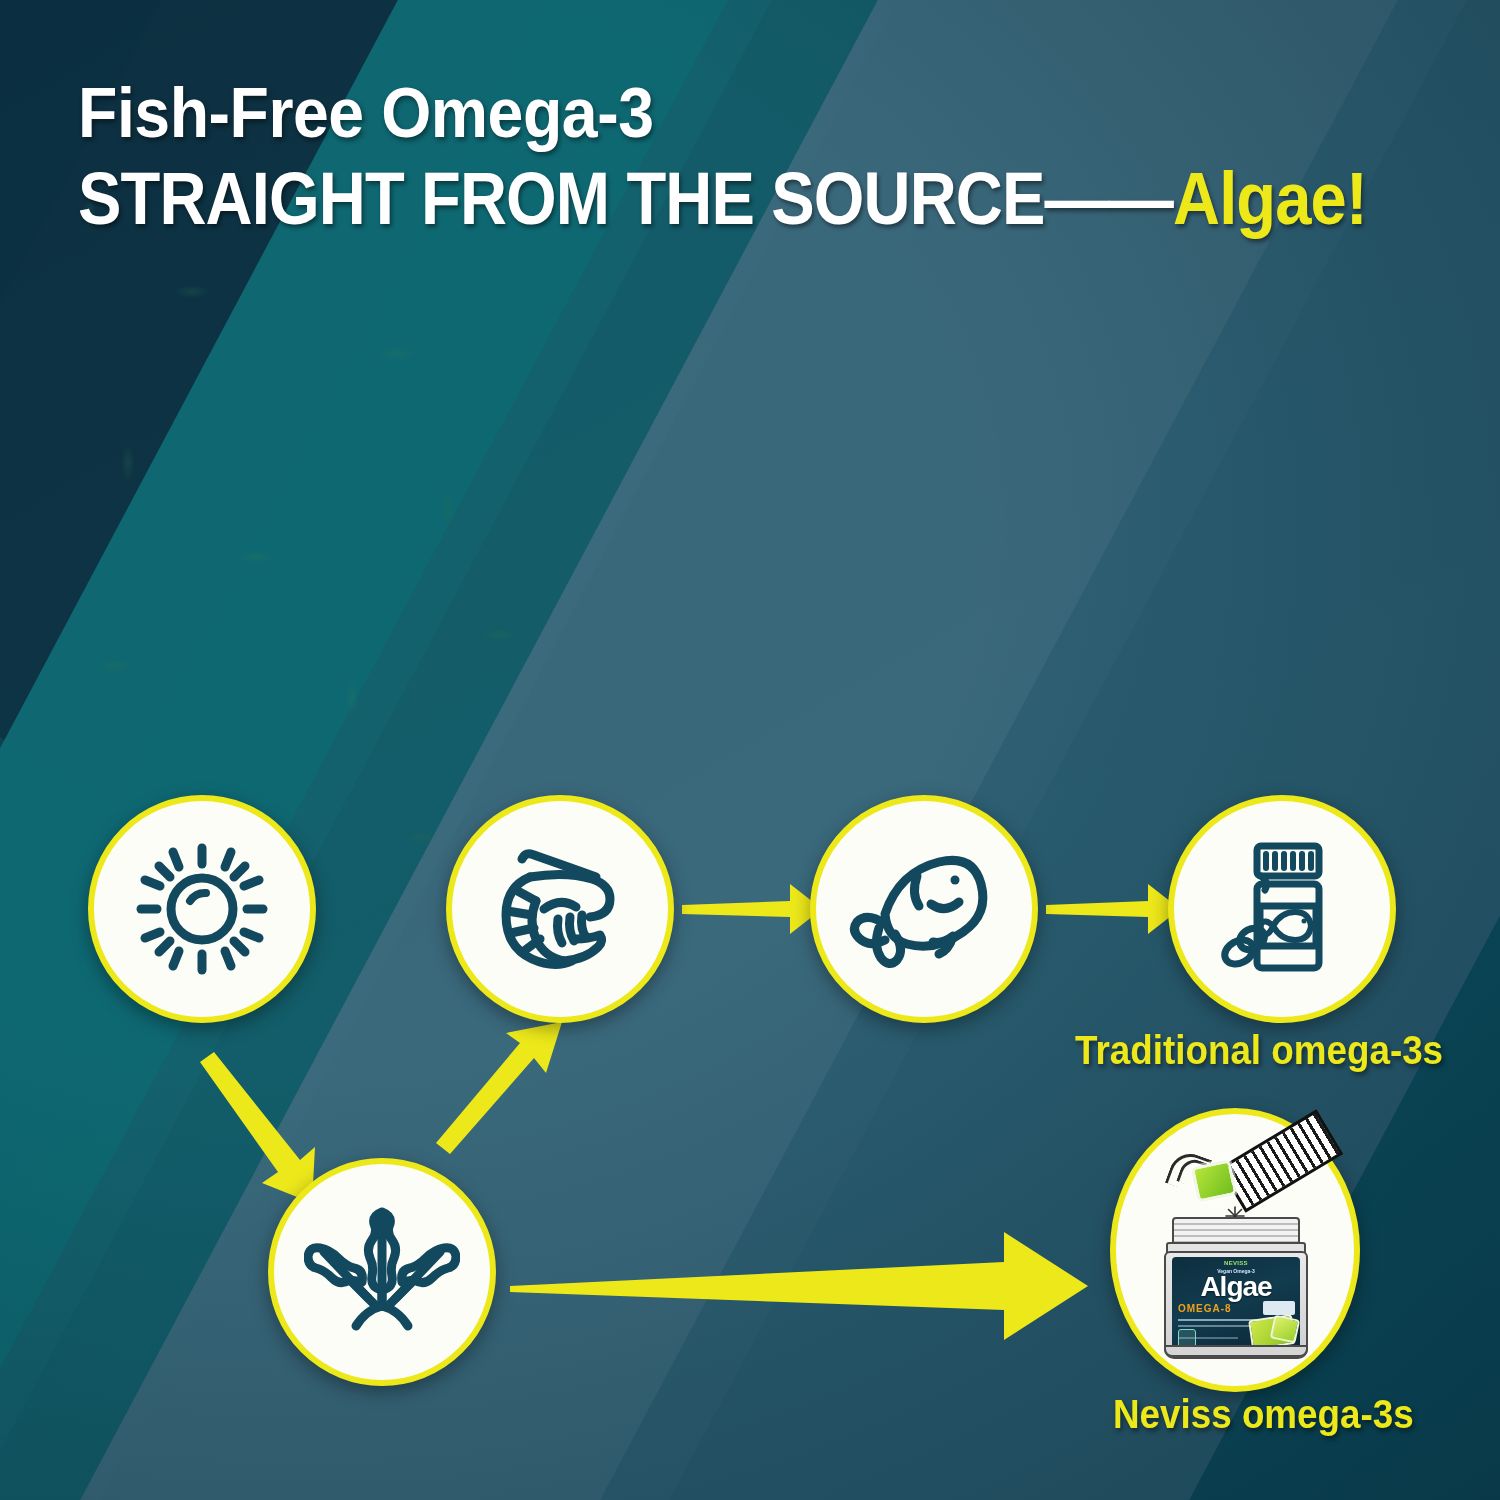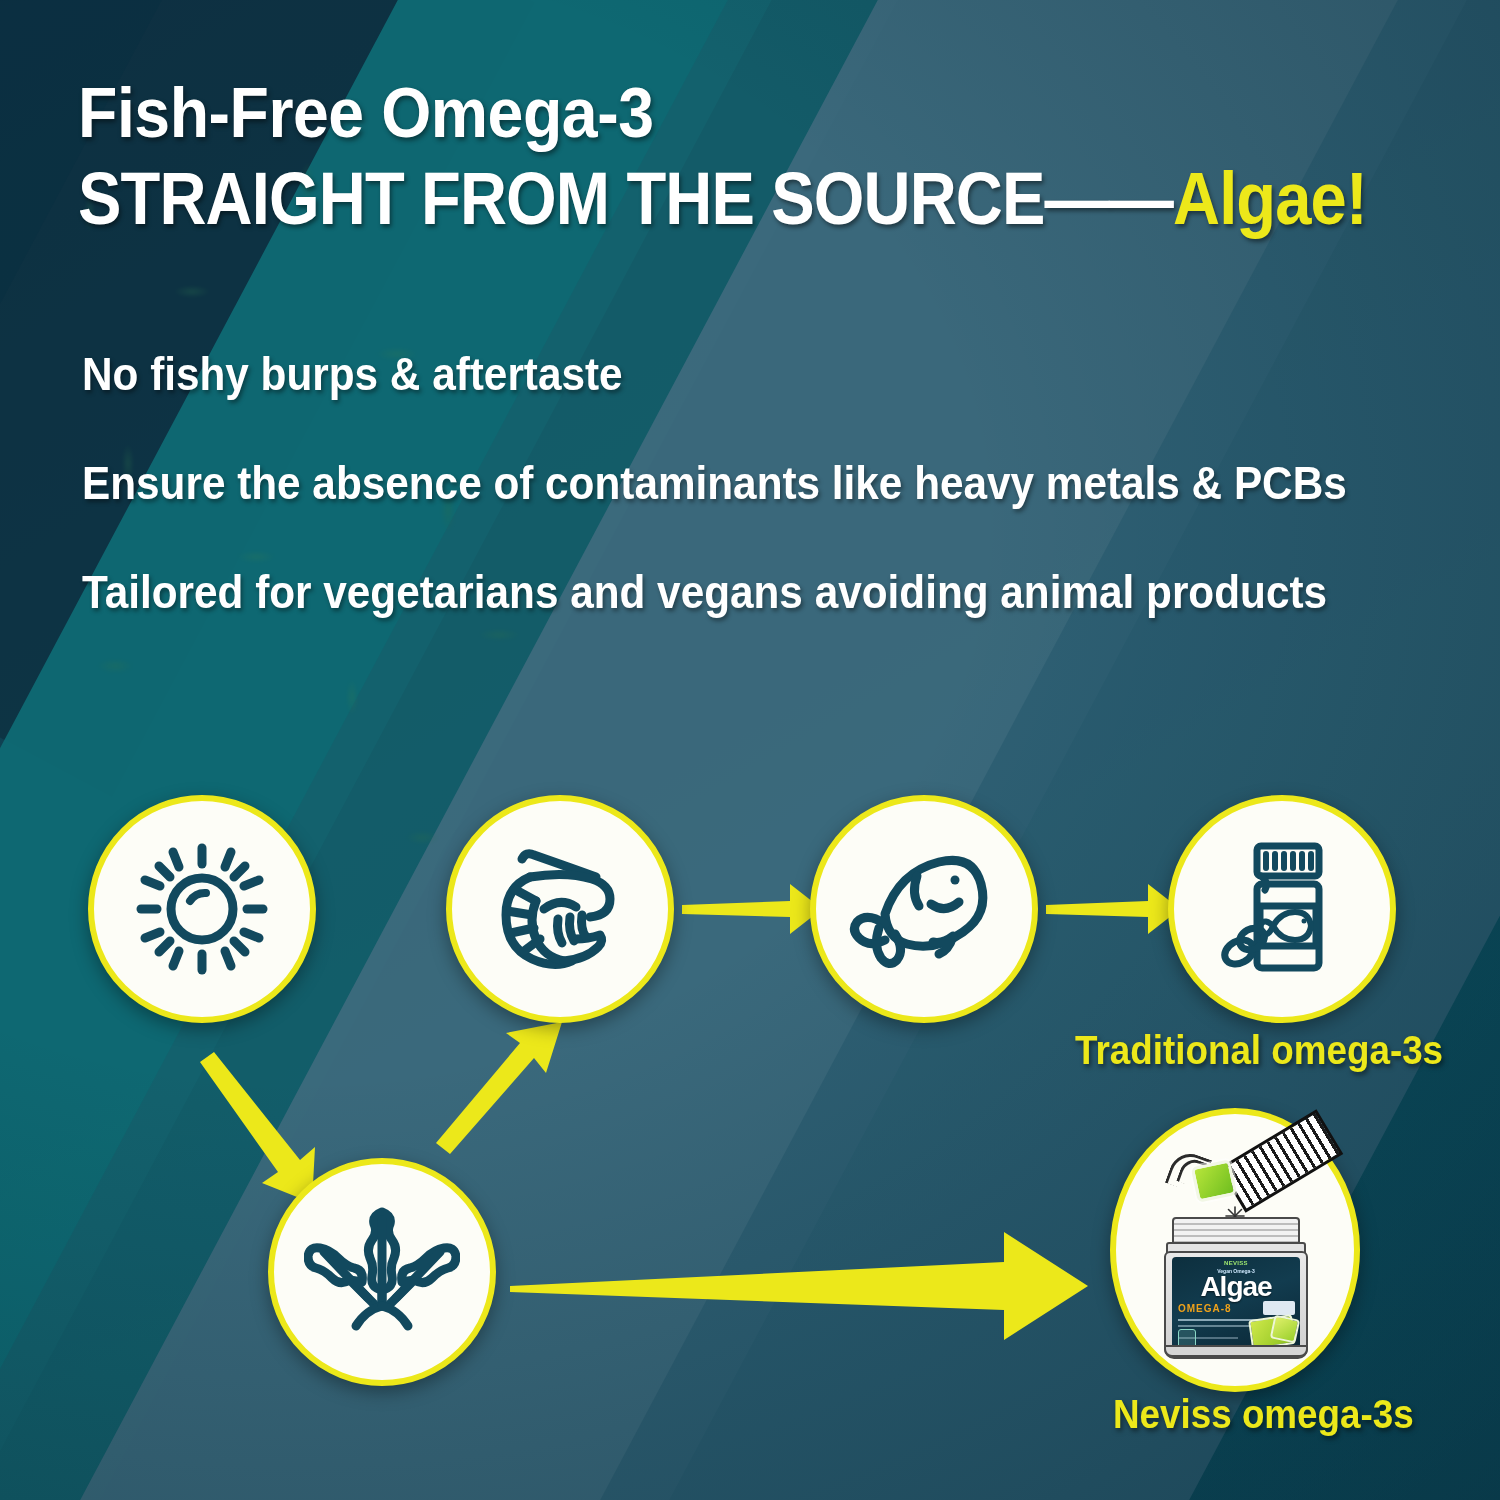--- a/index.html
+++ b/index.html
@@ -216,25 +216,20 @@
     <div class="band band-d"></div>
     <div class="seaweed-tex"></div>
     <div class="vignette"></div>
   </div>
 
   <div class="headline-wrap">
     <div class="h-line1">Fish-Free Omega-3</div>
     <div class="h-line2"><span>STRAIGHT FROM THE SOURCE——</span><span class="h-accent">Algae</span><span class="h-bang">!</span></div>
   </div>
 
-  <div class="bullets">
-    <div class="bullet b1">No fishy burps &amp; aftertaste</div>
-    <div class="bullet b2">Ensure the absence of contaminants like heavy metals &amp; PCBs</div>
-    <div class="bullet b3">Tailored  for vegetarians and vegans avoiding animal products</div>
-  </div>
 
   <svg class="arrow-layer" width="1500" height="1500" viewBox="0 0 1500 1500">
 
     <g>
       <path d="M682 905 L790 901 L790 884 L822 909 L790 934 L790 917 L682 914 Z" fill="#ece81a"></path>
     </g>
 
     <g>
       <path d="M1046 905 L1148 901 L1148 884 L1180 909 L1148 934 L1148 917 L1046 914 Z" fill="#ece81a"></path>
     </g>

